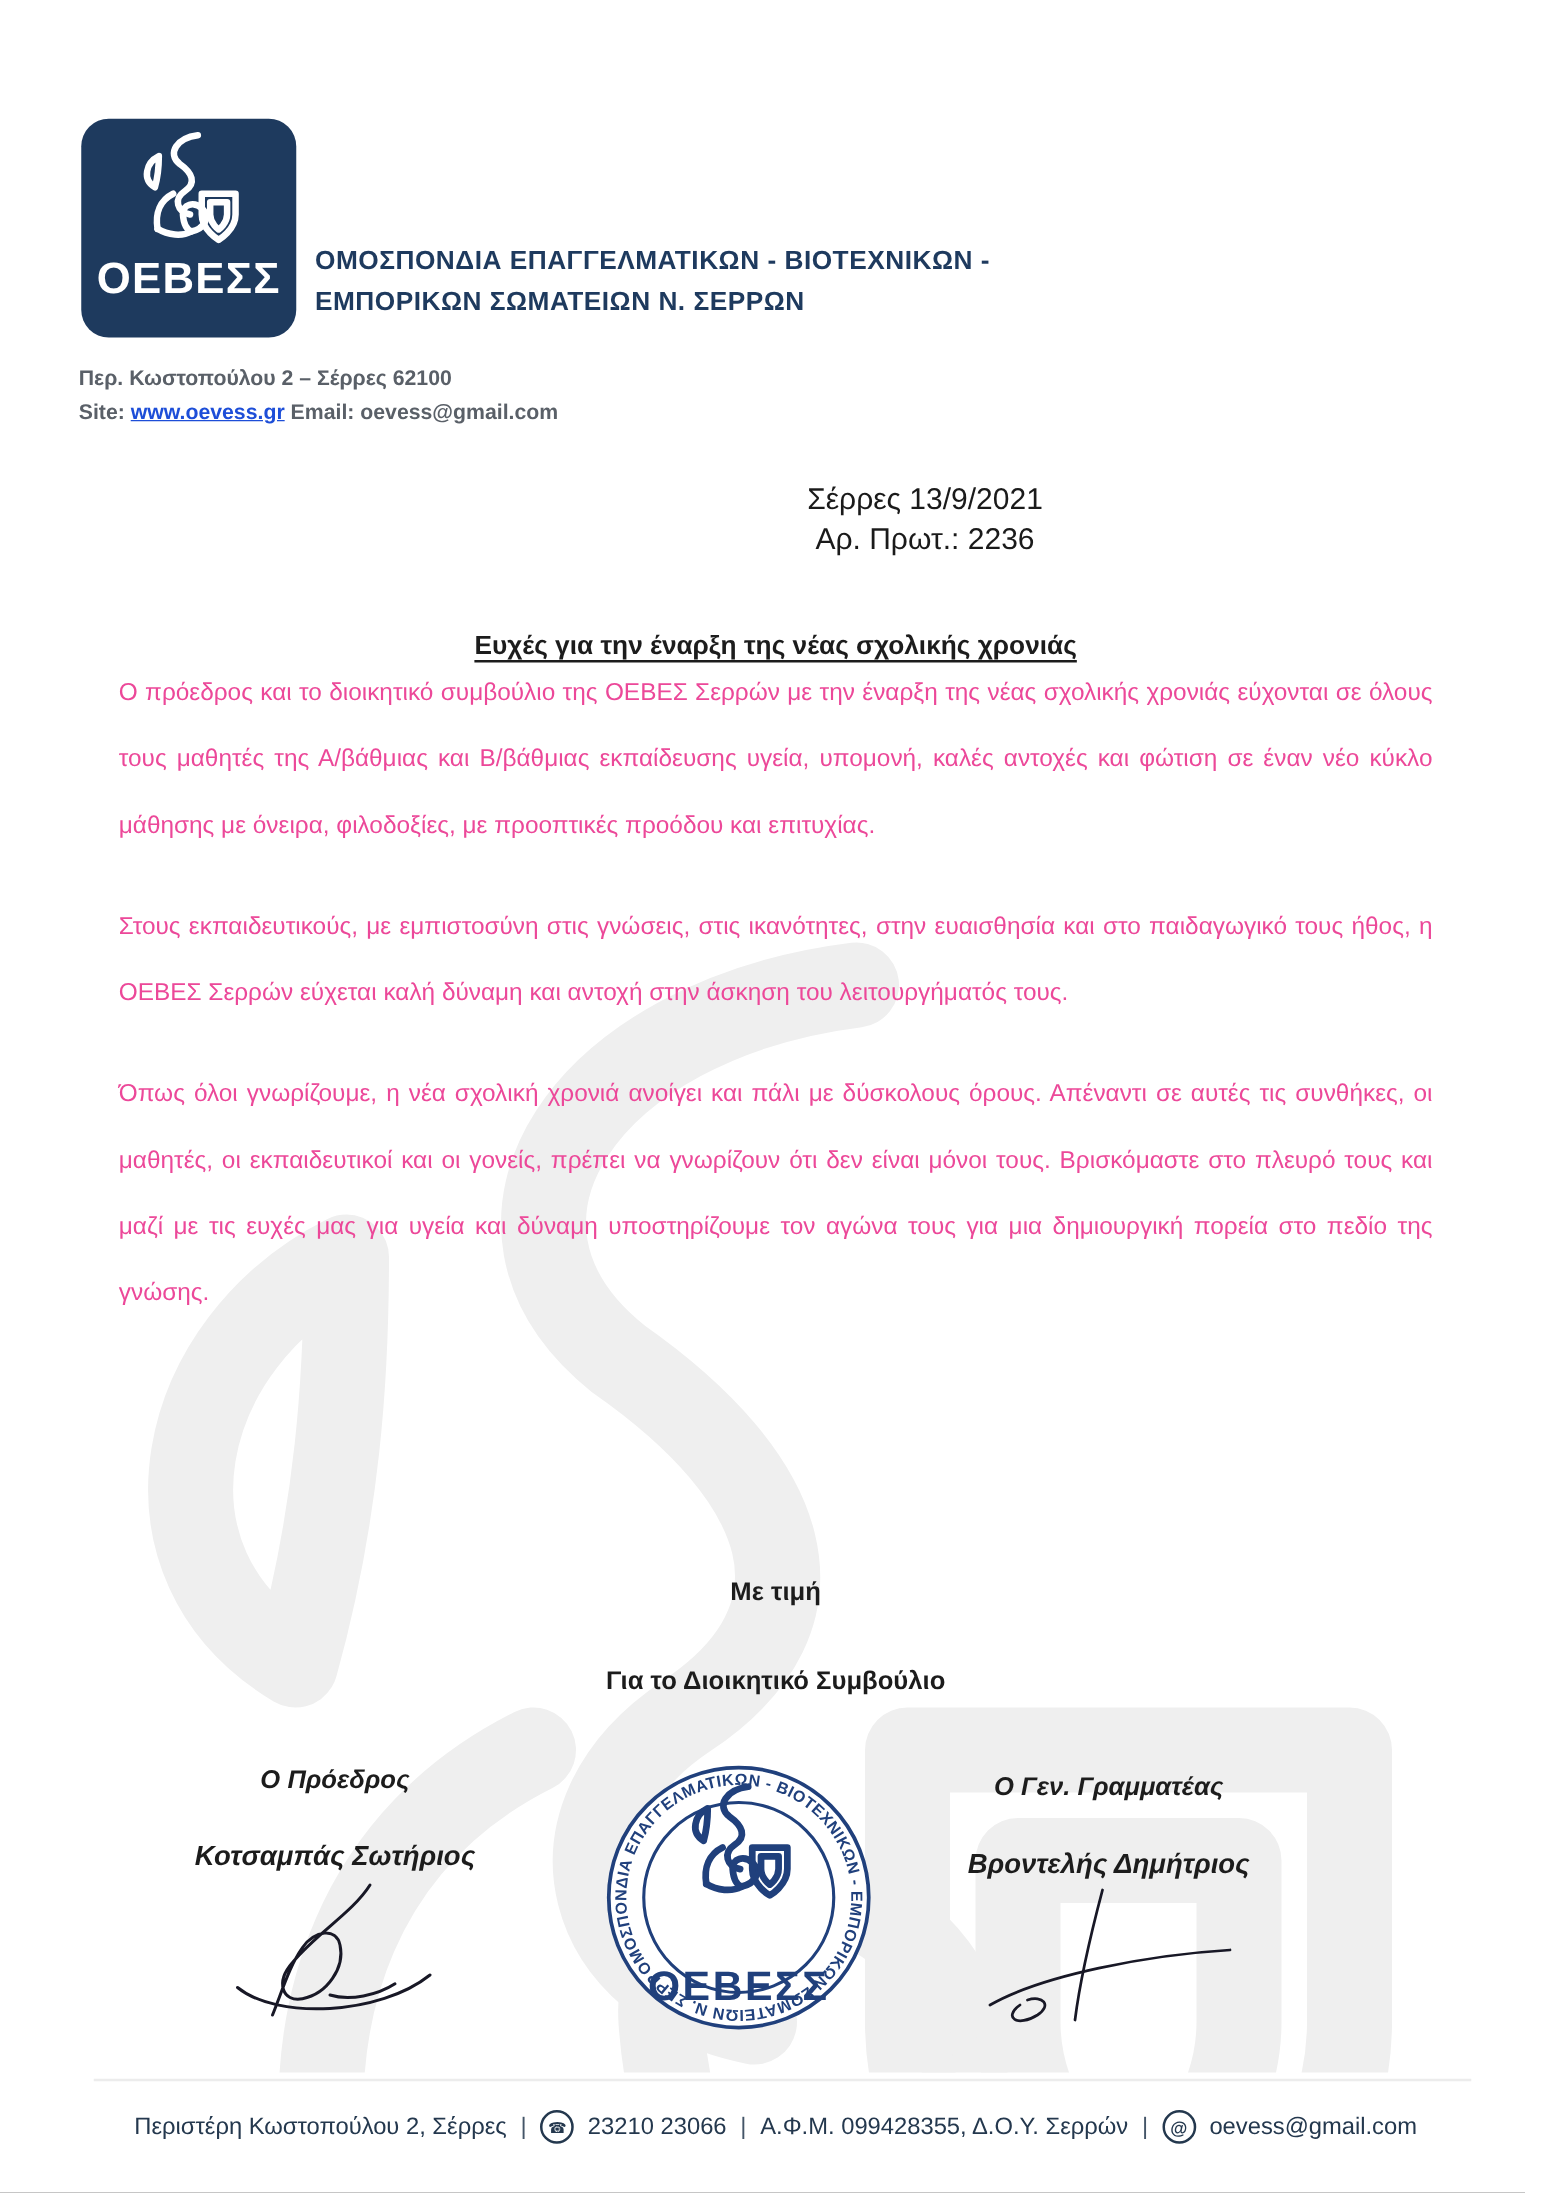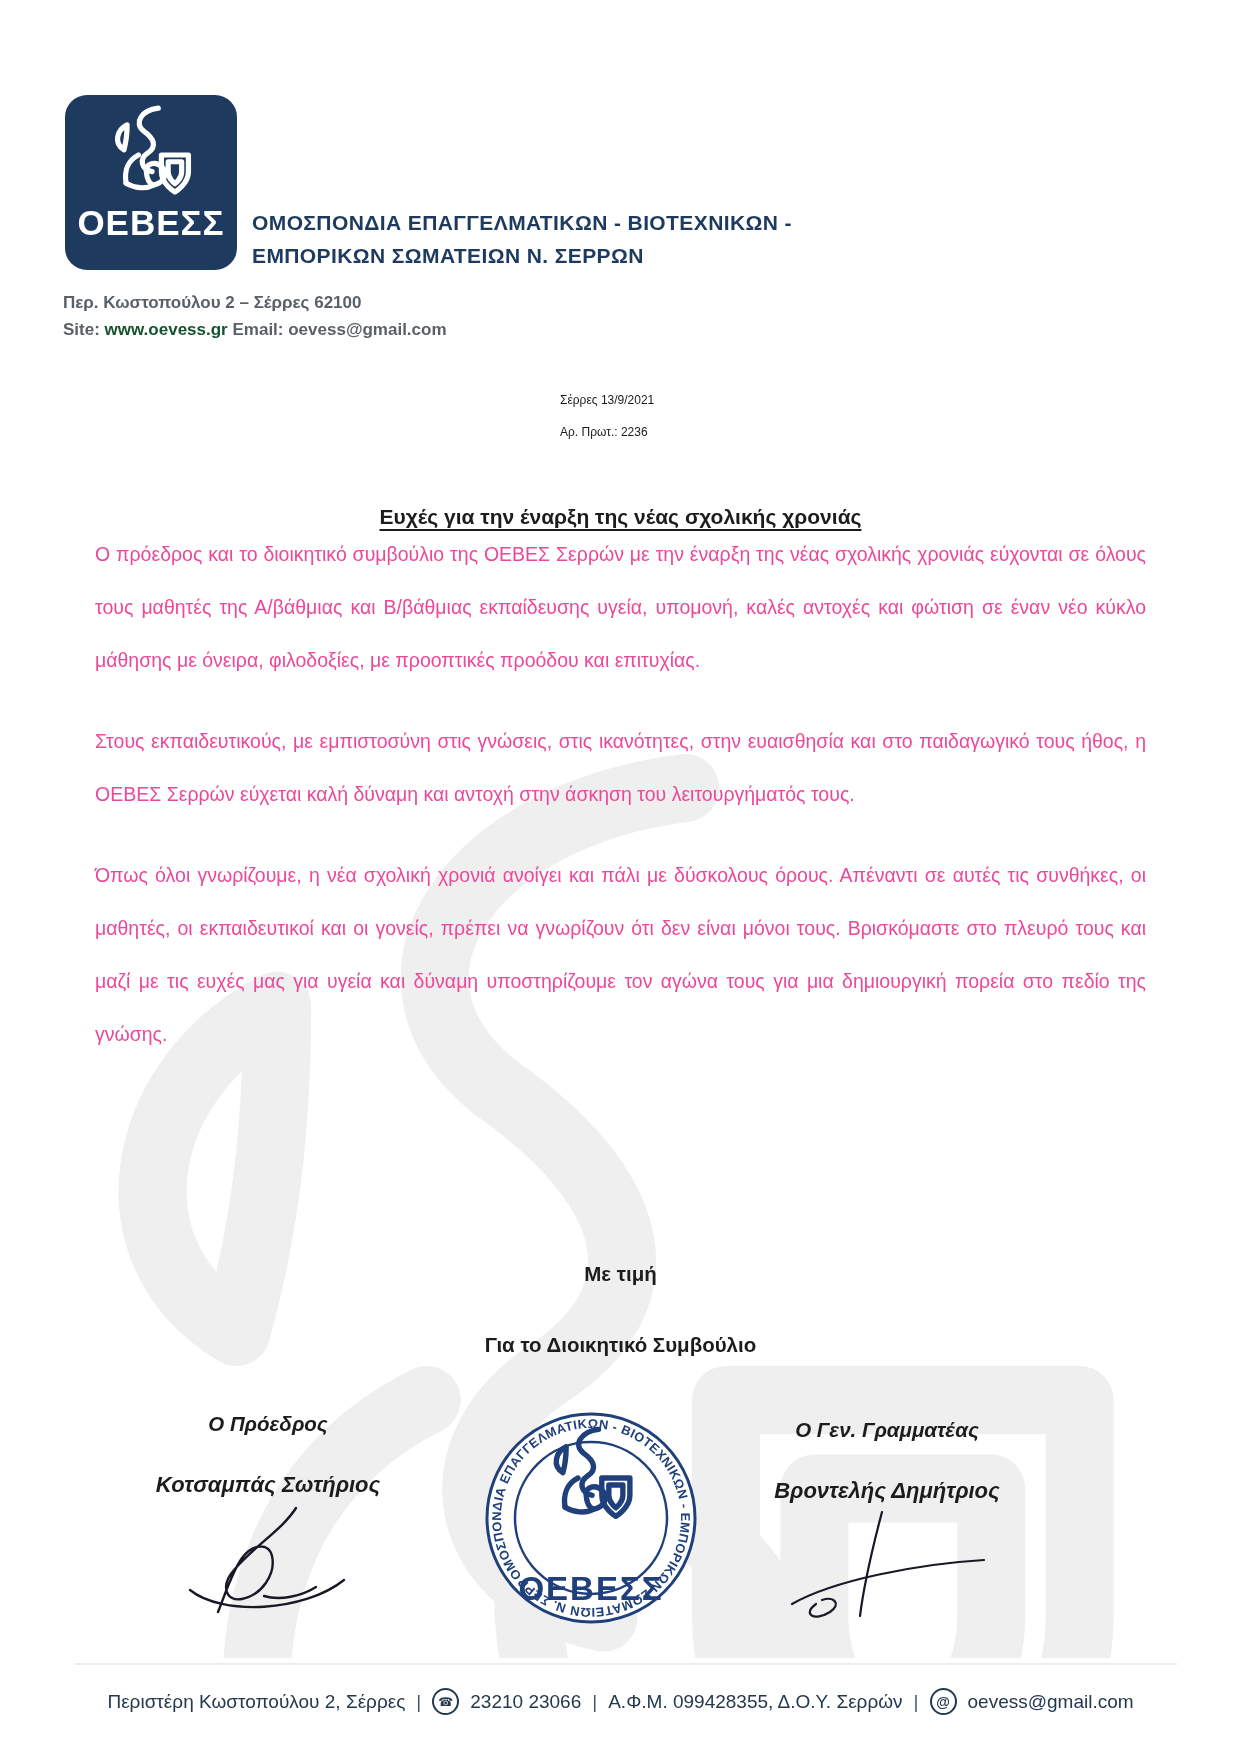--- a/index.html
+++ b/index.html
@@ -12,31 +12,31 @@
   .watermark svg{position:absolute;left:-90px;top:720px;width:1360px;height:1360px;color:#efefef;}
   
   .logo{
     position:absolute;left:65px;top:95px;width:172px;height:175px;background:#1e3a5e;
     border-radius:22px;display:flex;flex-direction:column;align-items:center;z-index:2;
   }
   .logo svg{width:104px;height:104px;margin-top:8px;color:#ffffff;}
   .logo-wordmark{color:#ffffff;font-weight:bold;font-size:35px;letter-spacing:1px;margin-top:-4px;}
   .org-name{
     position:absolute;left:252px;top:192px;font-weight:bold;font-size:21px;line-height:33px;
-    color:#1e3a5e;letter-spacing:.4px;z-index:2;margin-top:14px;
+    color:#1e3a5e;letter-spacing:.4px;z-index:2;
   }
   .contact{
     position:absolute;left:63px;top:289px;font-weight:bold;font-size:17px;line-height:27px;
     color:#5a6068;z-index:2;
   }
-  .site-link{cursor:pointer;color:#14532d;}
+  .site-link{text-decoration:underline;cursor:pointer;color:#1d4ed8;}
   
   .meta{
-    position:absolute;left:560px;top:384px;width:360px;text-align:left;
-    font-size:12px;line-height:32px;color:#1a1a1a;z-index:2;
+    position:absolute;left:560px;top:384px;width:360px;text-align:center;
+    font-size:24px;line-height:32px;color:#1a1a1a;z-index:2;
   }
   
   .title{
     position:absolute;left:0;top:505px;width:100%;text-align:center;font-weight:bold;font-size:21px;
     z-index:2;
   }
   .title span{text-decoration:underline;text-underline-offset:5px;text-decoration-thickness:2px;}
   
   .body-text{position:absolute;left:95px;top:528px;width:1051px;z-index:2;}
   .body-text p{

